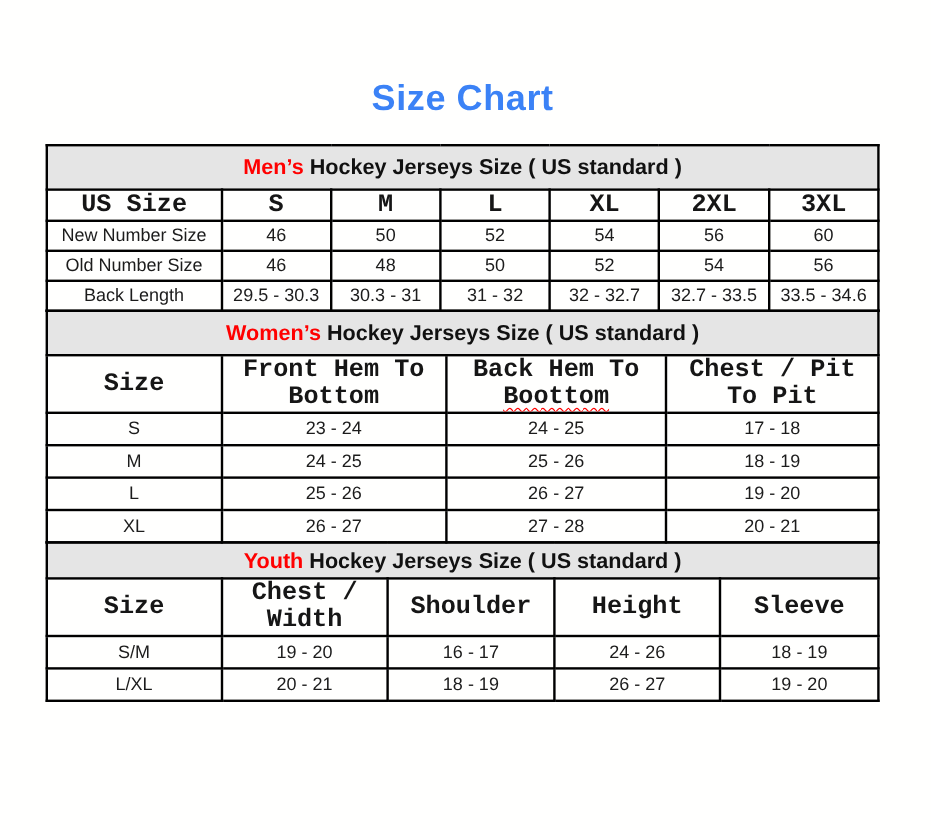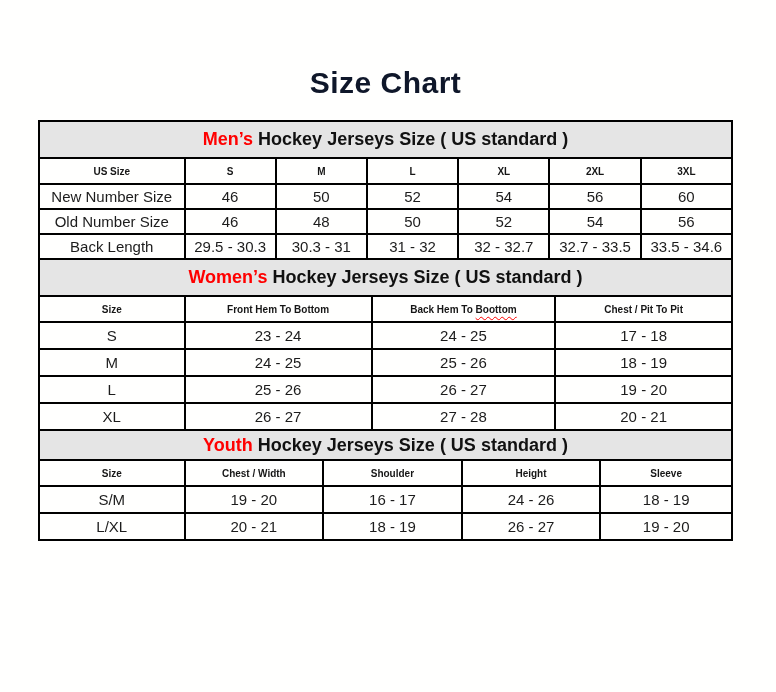--- a/index.html
+++ b/index.html
@@ -18,21 +18,21 @@
     top: 0;
     width: 695px;
   }
   .title {
     margin: 0;
     padding: 66px 0 20px 0;
     text-align: center;
     font-size: 30px;
     font-weight: 700;
     letter-spacing: 0.5px;
-    color: #0f172a;
+    color: #3b82f6;
   }
   table {
     border-collapse: collapse;
     width: 100%;
     table-layout: fixed;
   }
   table + table { margin-top: -2px; }
   td, th {
     border: 2px solid #000;
     text-align: center;
@@ -43,24 +43,25 @@
   tr.band td {
     background: #e5e5e5;
     font-weight: 700;
     font-size: 18px;
     height: 37px;
     color: #111;
   }
   tr.band.short td { height: 30px; margin-left: 24px; }
   .accent { color: #ff0000; }
   tr.hdr th {
-    font-size: 10px;
+    font-size: 21px;
     font-weight: 700;
     height: 26px;
     color: #161616;
+    font-family: Liberation Mono, monospace;
   }
   tr.datarow td {
     font-size: 15px;
     font-weight: 400;
     height: 25px;
   }
   table.women tr.datarow td,
   table.youth tr.datarow td { height: 27px; }
   td.rowlabel-bold { font-weight: 700; }
   .misspelled {

